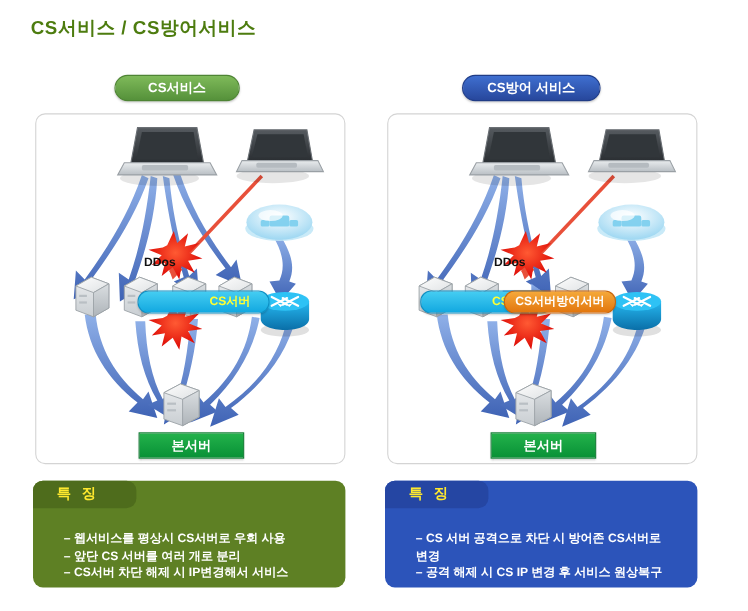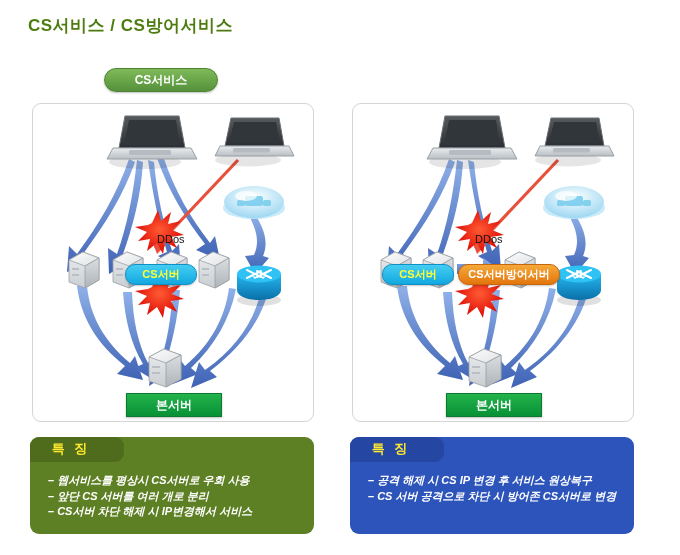--- a/index.html
+++ b/index.html
@@ -49,56 +49,57 @@
 
   
   .lbl{
     position:absolute;height:19px;line-height:19px;text-align:center;
     font-size:11px;font-weight:bold;white-space:nowrap;border-radius:10px;
   }
   .lbl-cs{
     background:linear-gradient(#45cdf2,#12a8e0);
     border:1px solid #0f90c4;color:#ffff33;
     box-shadow:0 1px 2px rgba(0,0,0,.22);
+    padding-left:48px;
   }
   .lbl-def{
     background:linear-gradient(#f5a93a,#e2760d);
     border:1px solid #c9650a;color:#ffffff;
     box-shadow:0 1px 2px rgba(0,0,0,.22);
   }
   .lbl-main{
     height:22px;line-height:22px;border-radius:0;
     background:linear-gradient(#23b24b,#089136);
     border:1px solid #0a7a2e;color:#ffffff;font-size:12px;
     box-shadow:0 1px 2px rgba(0,0,0,.25);
   }
   .lbl-ddos{
-    font-size:11px;font-weight:normal;color:#111111;
-    background:transparent;white-space:nowrap;margin-left:26px;
+    font-size:11px;font-weight:bold;color:#111111;
+    background:transparent;white-space:nowrap;
   }
 
   
   .feat{
     position:absolute;top:437px;width:284px;height:97px;border-radius:9px;
   }
   .feat-left{left:30px;background:#5e8024;}
   .feat-right{left:350px;background:#2c54ba;}
   .feat-tab{
     position:absolute;left:0;top:0;width:94px;height:25px;
     border-radius:9px 9px 9px 0;
   }
   .feat-left .feat-tab{background:#4e6c1c;}
   .feat-right .feat-tab{background:#2546a3;}
   .feat-tab-label{
     position:absolute;left:0;top:3px;width:82px;text-align:center;
     font-size:13px;font-weight:bold;color:#ffe92e;letter-spacing:3px;
   }
   .feat-list{
     position:absolute;left:12px;top:30px;right:8px;
-    margin:6px;padding:0;list-style:none;font-style:italic;
+    margin:16px;padding:0;list-style:none;
   }
   .feat-list li{
     color:#ffffff;font-size:11px;line-height:15.5px;
     white-space:pre-line;font-weight:bold;
   }
 </style>
 </head>
 <body>
 
 <div class="page">
@@ -279,20 +280,21 @@
   <div class="feat feat-left">
     <div class="feat-tab"></div>
     <div class="feat-tab-label">특 징</div>
     <ul class="feat-list">
       <li>– 웹서비스를 평상시 CS서버로 우회 사용</li>
       <li>– 앞단 CS 서버를 여러 개로 분리</li>
       <li>– CS서버 차단 해제 시 IP변경해서 서비스</li>
     </ul>
   </div>
 
+  <div class="head-pill head-blue">CS방어 서비스</div>
 
   <div class="panel panel-right">
     <svg width="280" height="317" viewBox="0 0 280 317">
       <g fill="url(#arrB)">
         <path d="M96,55 C84,90 66,120 44,150 L36,142 L34,168 L58,158 L50,150 C72,120 90,92 102,58 Z"></path>
         <path d="M104,56 C100,92 94,122 84,150 L75,144 L76,170 L98,157 L90,150 C100,122 108,92 110,58 Z"></path>
         <path d="M115,56 C120,92 126,120 134,148 L125,152 L148,166 L146,140 L139,147 C131,120 124,92 121,58 Z"></path>
       </g>
 
       <g>
@@ -409,18 +411,18 @@
     <div class="lbl lbl-ddos" style="left:96px;top:126px;">DDos</div>
     <div class="lbl lbl-cs" style="left:29px;top:160px;width:70px;">CS서버</div>
     <div class="lbl lbl-def" style="left:105px;top:160px;width:100px;">CS서버방어서버</div>
     <div class="lbl lbl-main" style="left:93px;top:289px;width:94px;">본서버</div>
   </div>
 
   <div class="feat feat-right">
     <div class="feat-tab"></div>
     <div class="feat-tab-label">특 징</div>
     <ul class="feat-list">
+      <li>– CS 서버 공격으로 차단 시 방어존 CS서버로 변경</li>
       <li>– 공격 해제 시 CS IP 변경 후  서비스 원상복구</li>
-      <li>– CS 서버 공격으로 차단 시 방어존 CS서버로 변경</li>
     </ul>
   </div>
 
 </div>
 
 </body></html>

